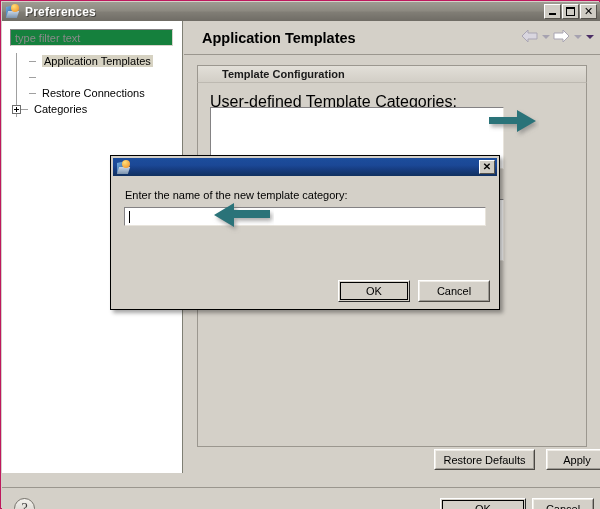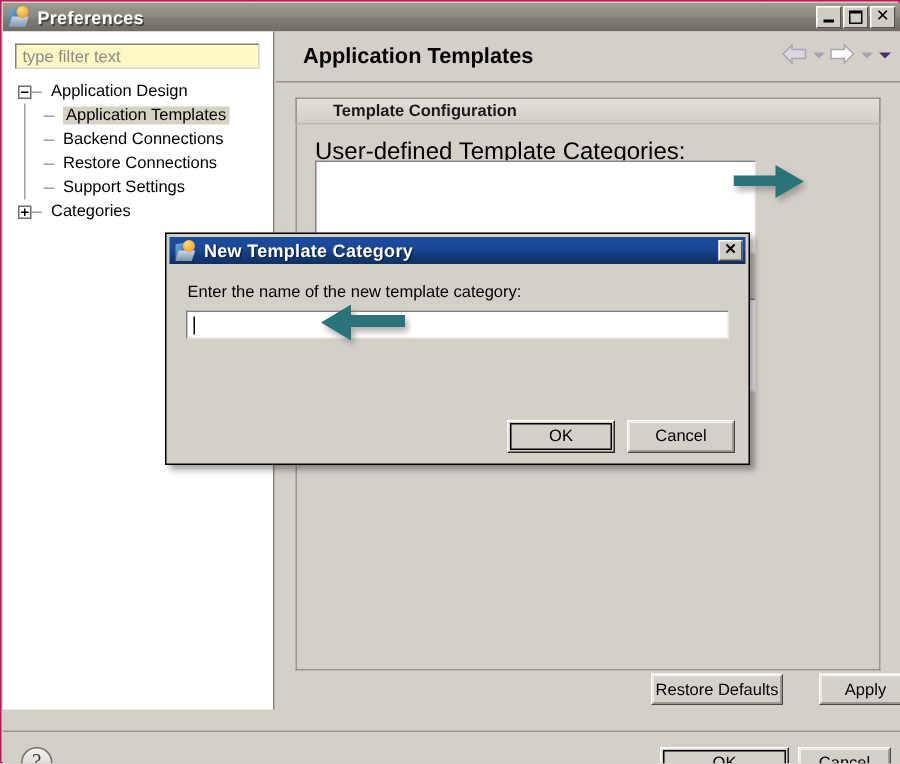--- a/index.html
+++ b/index.html
@@ -88,21 +88,21 @@
     left: 0px; top: 0px;
     width: 181px; height: 452px;
     background: #ffffff;
     border-right: 1px solid #7f7f74;
     box-sizing: border-box;
   }
   .filter-box {
     position: absolute;
     left: 8px; top: 8px;
     width: 163px; height: 17px;
-    background: #fef9c3;
+    background: #15803d;
     border: 1px solid;
     border-color: #848284 #d8d4cc #d8d4cc #848284;
     box-sizing: border-box;
   }
   .filter-box input {
     border: 0;
     outline: none;
     width: 100%; height: 100%;
     padding: 0 0 0 4px;
     margin: 0;
@@ -403,42 +403,32 @@
 
     <div class="win-body">
 
       <div class="left-pane">
         <div class="filter-box">
           <input type="text" placeholder="type filter text" style="">
         </div>
 
         <div class="tree">
 
-          <div class="tree-row">
-            <span class="tw"></span>
-            <span class="tdash"></span>
-            <span class="tree-lbl">Application Design</span>
-          </div>
           <div class="tree-child">
             <div class="tree-vline"></div>
             <div class="tree-row">
               <span class="tdash"></span>
               <span class="tree-lbl sel">Application Templates</span>
             </div>
             <div class="tree-row">
               <span class="tdash"></span>
-              <span class="tree-lbl">Backend Connections</span>
             </div>
             <div class="tree-row">
               <span class="tdash"></span>
               <span class="tree-lbl">Restore Connections</span>
-            </div>
-            <div class="tree-row">
-              <span class="tdash"></span>
-              <span class="tree-lbl">Support Settings</span>
             </div>
           </div>
 
           <div class="tree-row">
             <span class="tw plus"></span>
             <span class="tdash"></span>
             <span class="tree-lbl">Categories</span>
           </div>
         </div>
       </div>
@@ -469,21 +459,21 @@
         </div>
 
         <div class="field-label" style="left:26px; top:72px;">User-defined Template Categories:</div>
 
         <div class="listbox" style="left:26px; top:86px; width:294px; height:62px;"></div>
 
         <div class="listbox" style="left:26px; top:178px; width:294px; height:62px;"></div>
 
       </div>
 
-      <div class="btn" style="left:432px; top:428px; width:88px; height:21px;">
+      <div class="btn" style="left:432px; top:428px; width:101px; height:21px;">
         <span class="btn-inner-ridge"></span>
         <span>Restore Defaults</span>
       </div>
       <div class="btn" style="left:528px; top:428px; width:62px; height:21px;margin-left:16px;">
         <span class="btn-inner-ridge"></span>
         <span>Apply</span>
       </div>
 
       <div class="footer-sep"></div>
       <div class="footer">
@@ -510,21 +500,20 @@
     </svg>
   </div>
 
   <div class="modal">
     <div class="modal-title">
       <div class="title-icon">
         <div class="ti-a"></div>
           <div class="ti-c"></div>
           <div class="ti-b"></div>
       </div>
-      <div class="title-text">New Template Category</div>
       <div class="title-spacer"></div>
       <div class="modal-close">
         <span>✕</span>
       </div>
     </div>
 
     <div class="modal-prompt">Enter the name of the new template category:</div>
 
     <div class="modal-input">
       <span class="caret"></span>

